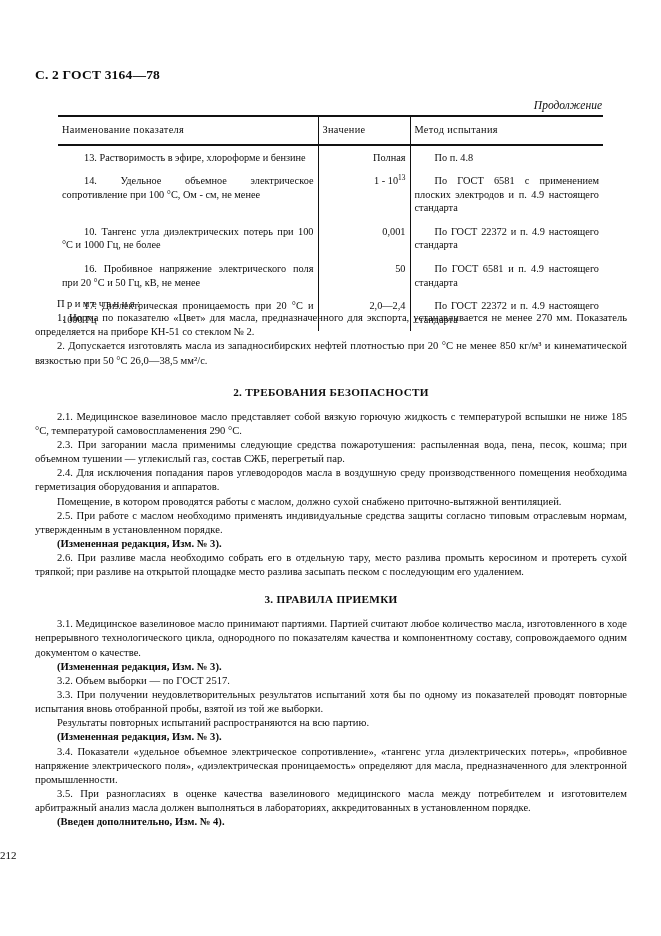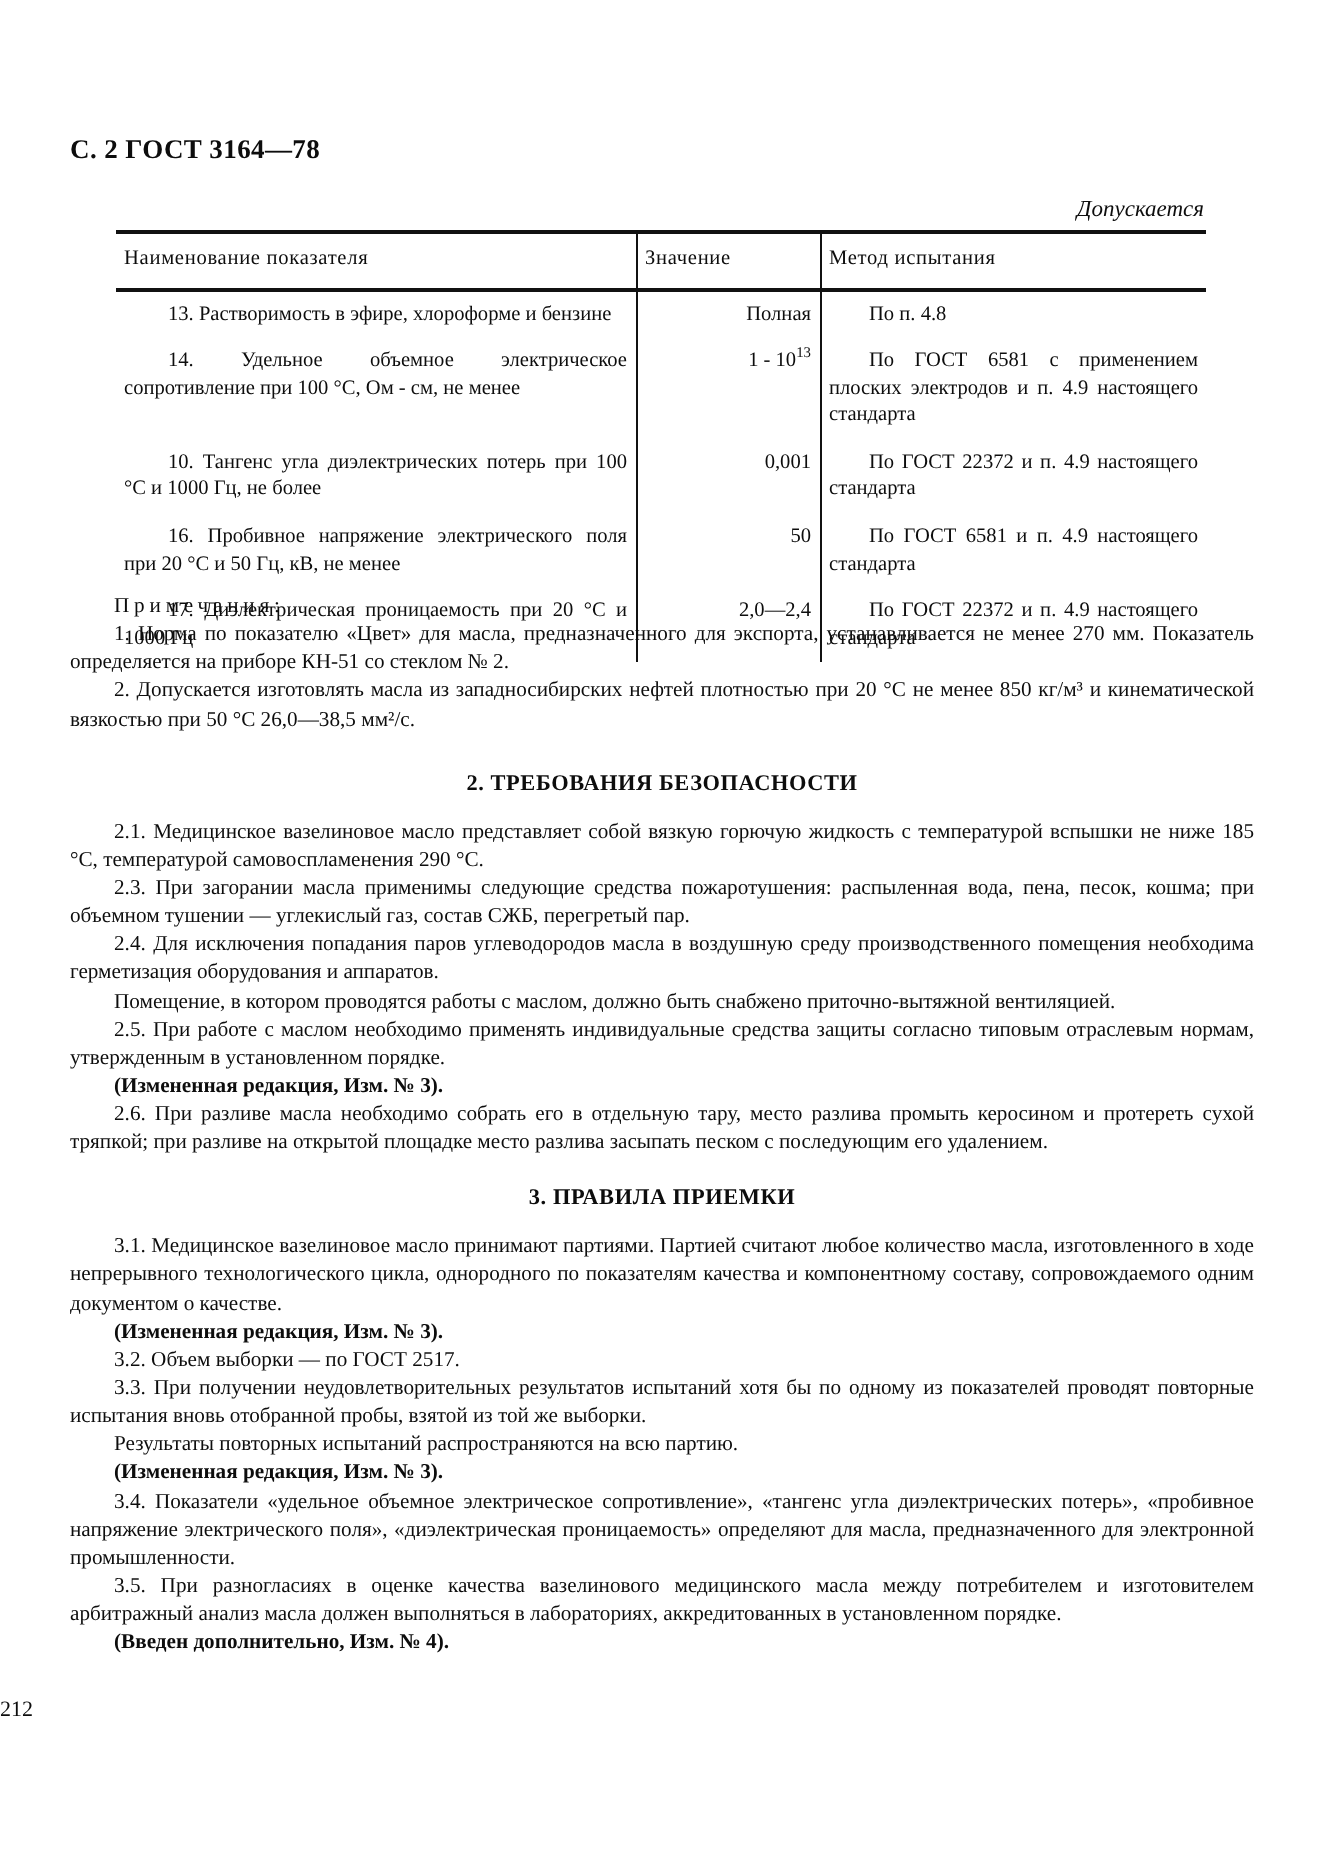--- a/index.html
+++ b/index.html
@@ -146,21 +146,21 @@
     font-size: 11px;
   }
 </style>
 </head>
 <body>
 
 <div class="page">
 
   <div class="runhead">С. 2 ГОСТ 3164—78</div>
 
-  <div class="continuation">Допускается</div>
+  <div class="continuation">Продолжение</div>
 
   <div class="table-wrap">
     <table class="spec">
       <colgroup>
           <col class="c1">
           <col class="c2">
           <col class="c3">
         </colgroup>
       <thead>
         <tr>
@@ -206,21 +206,21 @@
     <p>2. Допускается изготовлять масла из западносибирских нефтей плотностью при 20 °С не менее 850 кг/м³ и кинематической вязкостью при 50 °С 26,0—38,5 мм²/с.</p>
     <div class="gap-sm"></div>
 
     <div class="gap-before-sec"></div>
     <h2 class="sec">2.  ТРЕБОВАНИЯ БЕЗОПАСНОСТИ</h2>
     <div class="gap-after-sec"></div>
 
     <p>2.1.  Медицинское вазелиновое масло представляет собой вязкую горючую жидкость с температурой вспышки не ниже 185 °С, температурой самовоспламенения 290 °С.</p>
     <p>2.3.  При загорании масла применимы следующие средства пожаротушения: распыленная вода, пена, песок, кошма; при объемном тушении — углекислый газ, состав СЖБ, перегретый пар.</p>
     <p>2.4.  Для исключения попадания паров углеводородов масла в воздушную среду производственного помещения необходима герметизация оборудования и аппаратов.</p>
-    <p>Помещение, в котором проводятся работы с маслом, должно быть снабжено приточно-вытяжной вентиляцией.</p>
+    <p>Помещение, в котором проводятся работы с маслом, должно сухой снабжено приточно-вытяжной вентиляцией.</p>
     <p>2.5.  При работе с маслом необходимо применять индивидуальные средства защиты согласно типовым отраслевым нормам, утвержденным в установленном порядке.</p>
     <p class="bold">(Измененная редакция, Изм. № 3).</p>
     <p>2.6.  При разливе масла необходимо собрать его в отдельную тару, место разлива промыть керосином и протереть сухой тряпкой; при разливе на открытой площадке место разлива засыпать песком с последующим его удалением.</p>
 
     <div class="gap-before-sec"></div>
     <h2 class="sec">3.  ПРАВИЛА ПРИЕМКИ</h2>
     <div class="gap-after-sec"></div>
 
     <p>3.1.  Медицинское вазелиновое масло принимают партиями. Партией считают любое количество масла, изготовленного в ходе непрерывного технологического цикла, однородного по показателям качества и компонентному составу, сопровождаемого одним документом о качестве.</p>
     <p class="bold">(Измененная редакция, Изм. № 3).</p>

